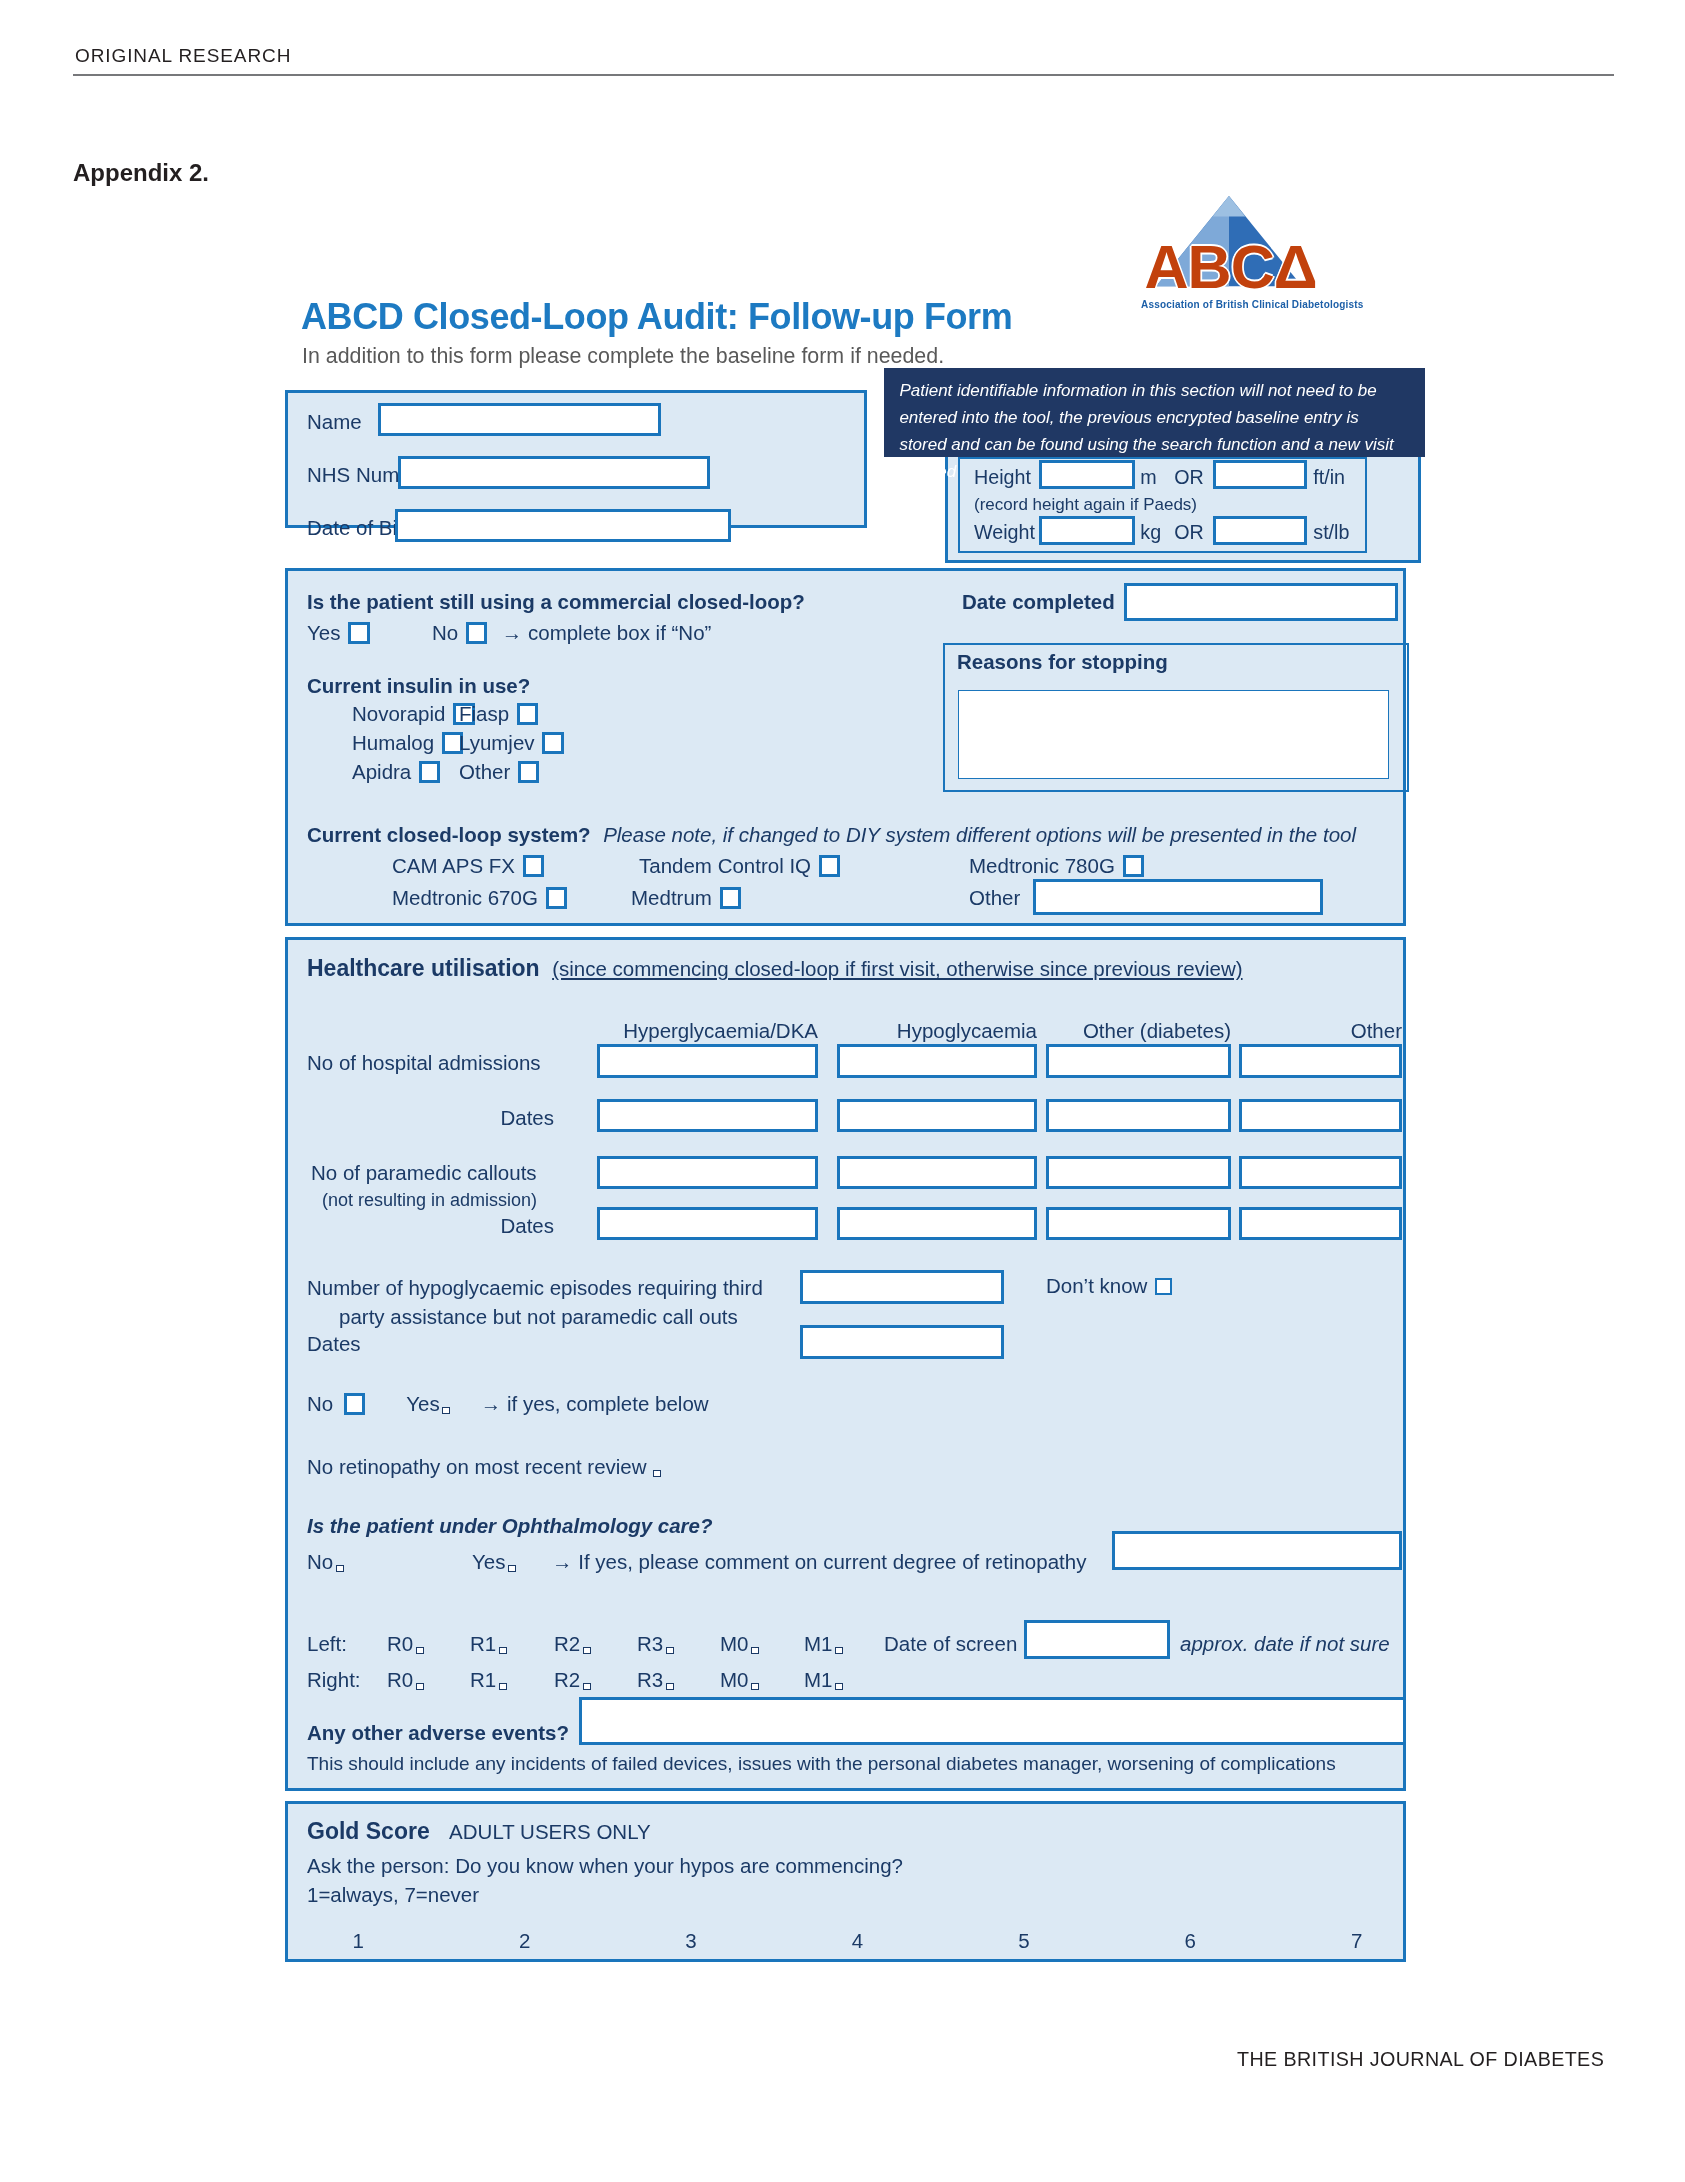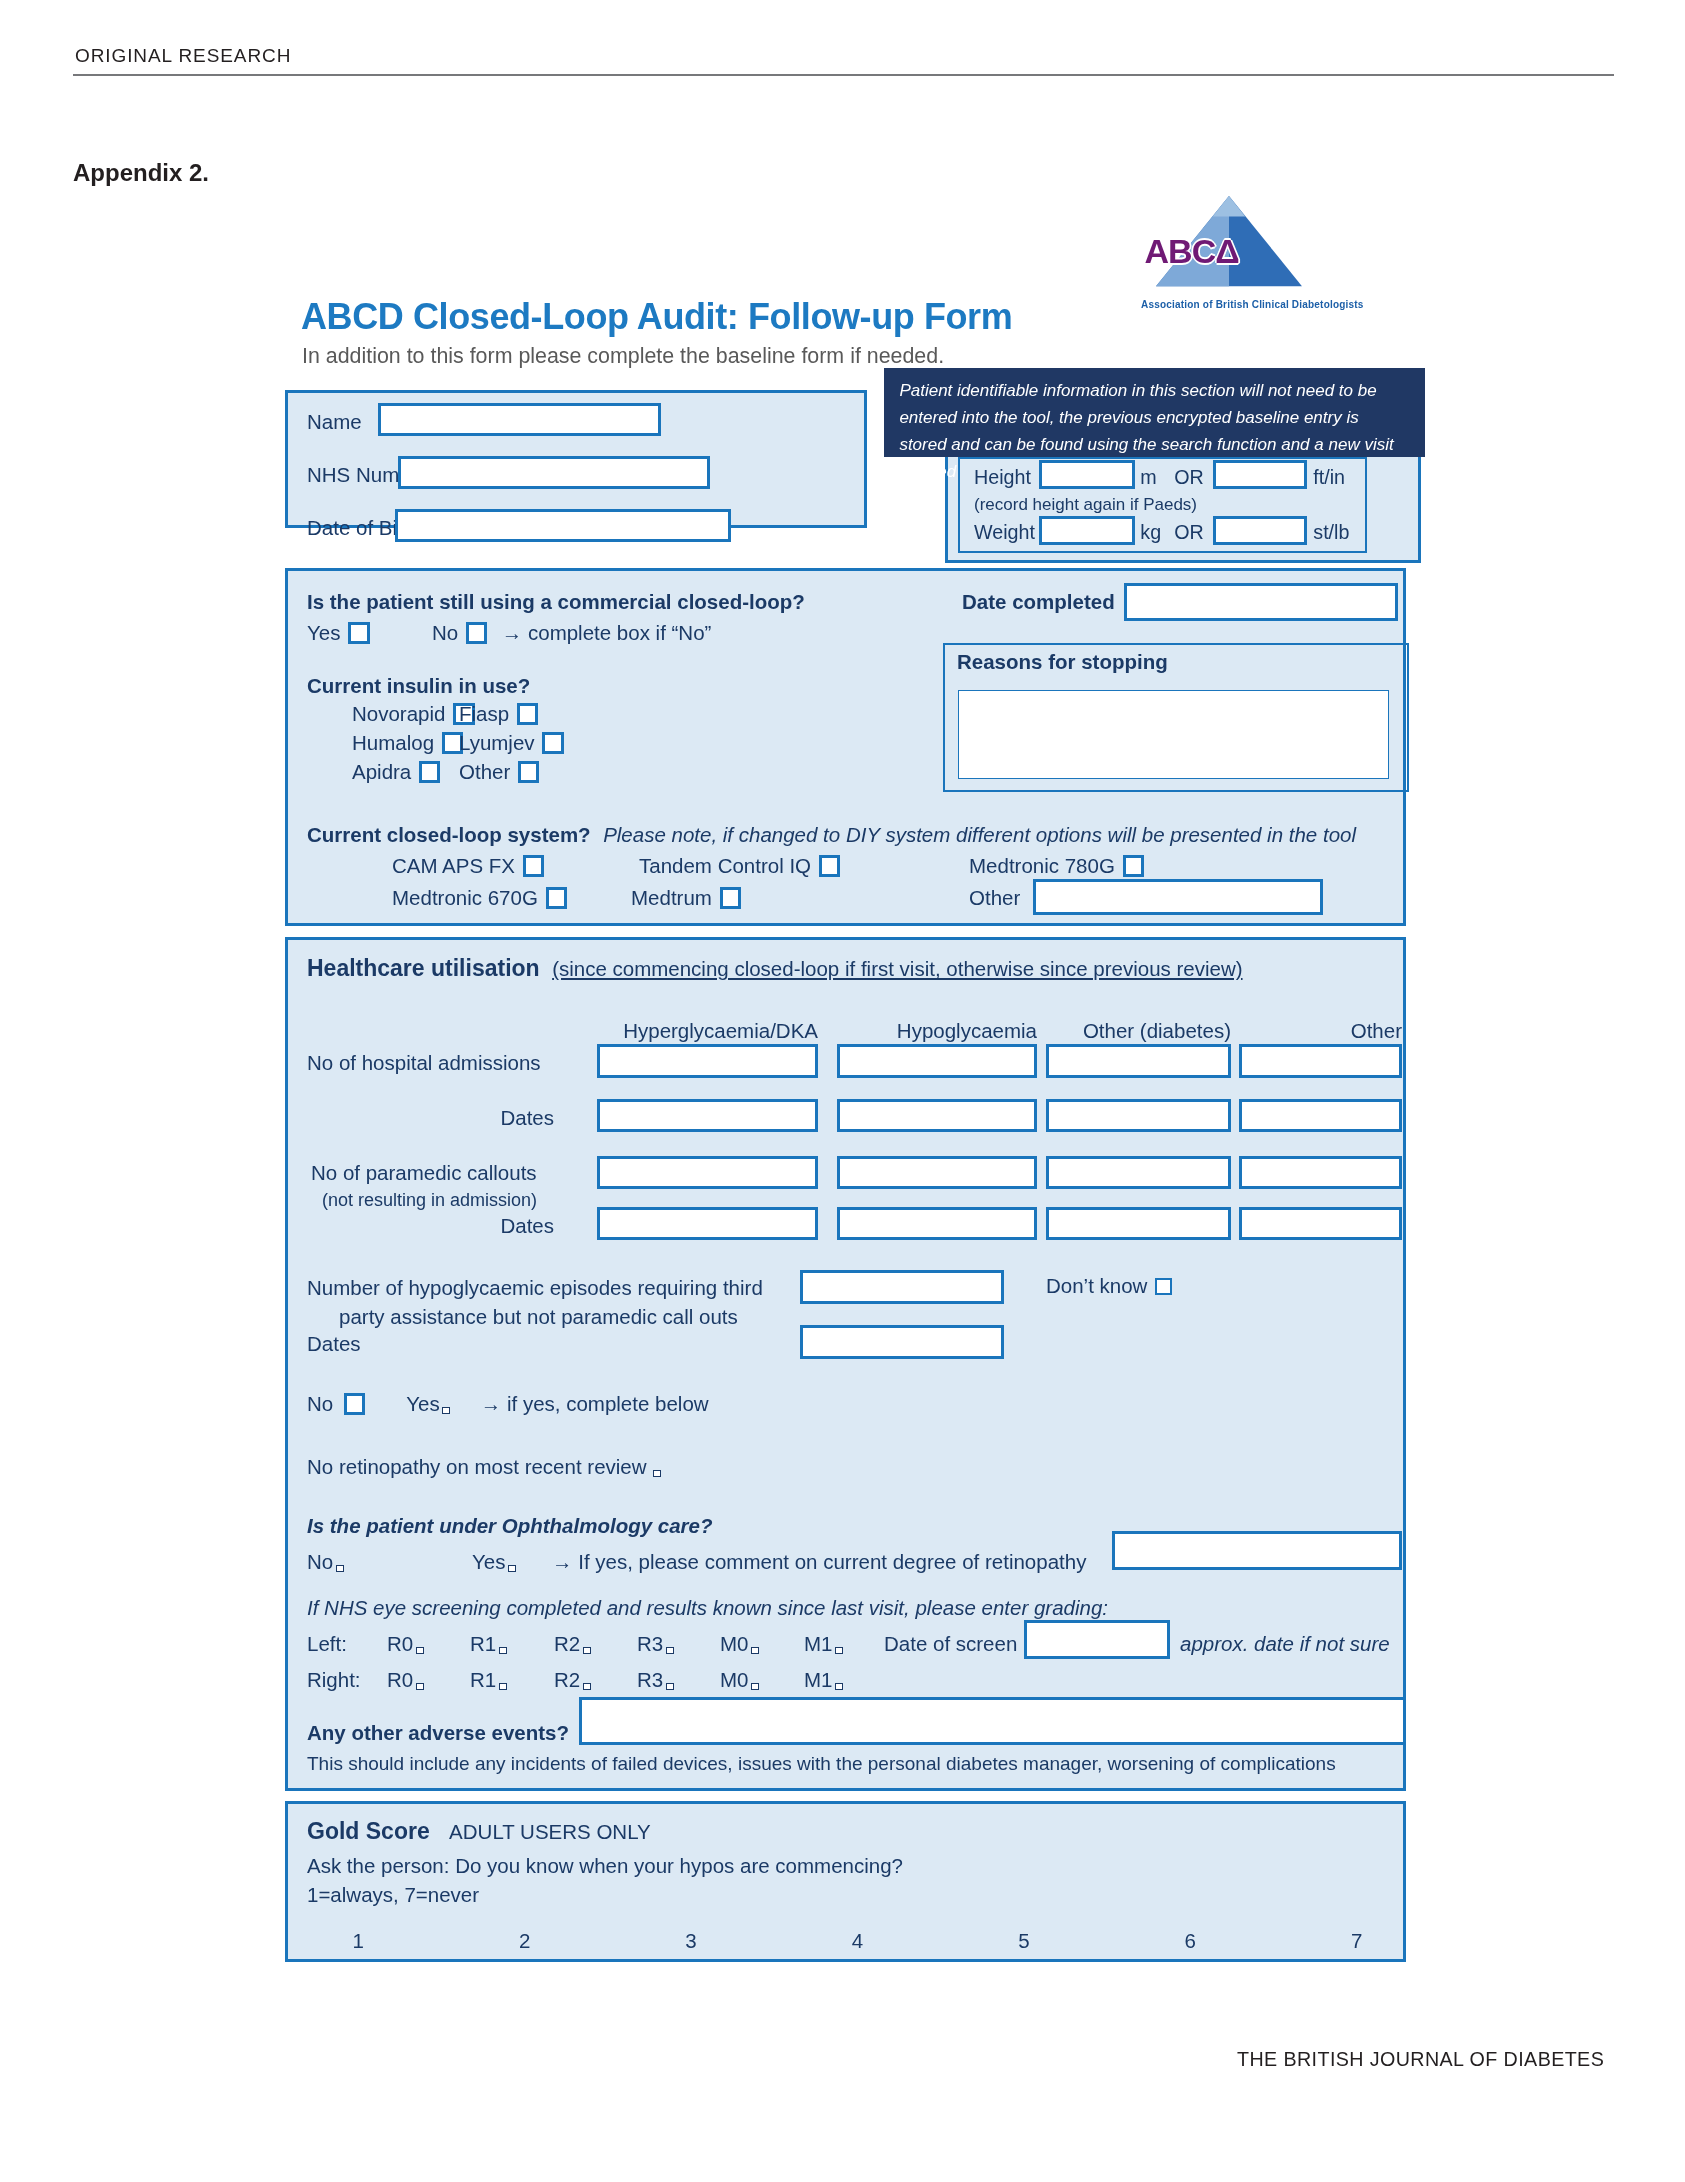--- a/index.html
+++ b/index.html
@@ -26,21 +26,21 @@
   .ink{color:#231f20;}
   .hdr{font-size:19px;letter-spacing:0.9px;}
   .fs20{font-size:17px;}.fs21{font-size:18px;}.fs22{font-size:19px;}.fs23{font-size:19.7px;}
   .fs25{font-size:21.4px;}.fs27{font-size:23px;}
   .title{font-size:36px;font-weight:bold;color:#1d7ac2;letter-spacing:-0.4px;}
   .note-box{position:absolute;background:#203864;color:#ffffff;font-style:italic;font-size:17px;
             line-height:1.58;padding:10.3px 15.4px;box-sizing:border-box;}
   .rule{position:absolute;background:#77787b;height:1.7px;}
   .scale{display:flex;justify-content:space-between;position:absolute;}
   .scale span{width:20.5px;text-align:center;}
-  .logo-letters{font-weight:bold;font-size:34px;color:#701a75;letter-spacing:-0.9px;
+  .logo-letters{font-weight:bold;font-size:61px;color:#c2410c;letter-spacing:-0.9px;
     text-shadow:-1.7px 0 #fff,1.7px 0 #fff,0 -1.7px #fff,0 1.7px #fff,-0.9px -0.9px #fff,0.9px 0.9px #fff;}
   .logo-tag{font-weight:bold;font-size:10px;color:#1c5fa8;letter-spacing:0.2px;text-align:center;}
 </style>
 </head>
 <body>
 
 <div id="page">
 
   <div class="abs hdr ink" style="left:75px;top:45px;">ORIGINAL RESEARCH</div>
   <div class="rule" style="left:73px;top:74px;width:1541px;"></div>
@@ -228,21 +228,20 @@
       <span>No</span>
       <span class="cbt"></span>
     </div>
     <div class="abs rowe" style="left:184px;top:610px;">
       <span>Yes</span>
       <span class="cbt"></span>
     </div>
     <div class="abs" style="left:264px;top:610px;">→ If yes, please comment on current degree of retinopathy</div>
     <div class="box" style="left:824px;top:591px;width:290px;height:39px;"></div>
 
-    <div class="abs i" style="left:19px;top:656px;">If NHS eye screening completed and results known since last visit, please enter grading:</div>
 
     <div class="abs" style="left:19px;top:692px;">Left:</div>
     <div class="abs rowe" style="left:99px;top:692px;">
         <span>R0</span>
         <span class="cbt"></span>
       </div>
     <div class="abs rowe" style="left:182px;top:692px;">
         <span>R1</span>
         <span class="cbt"></span>
       </div>

